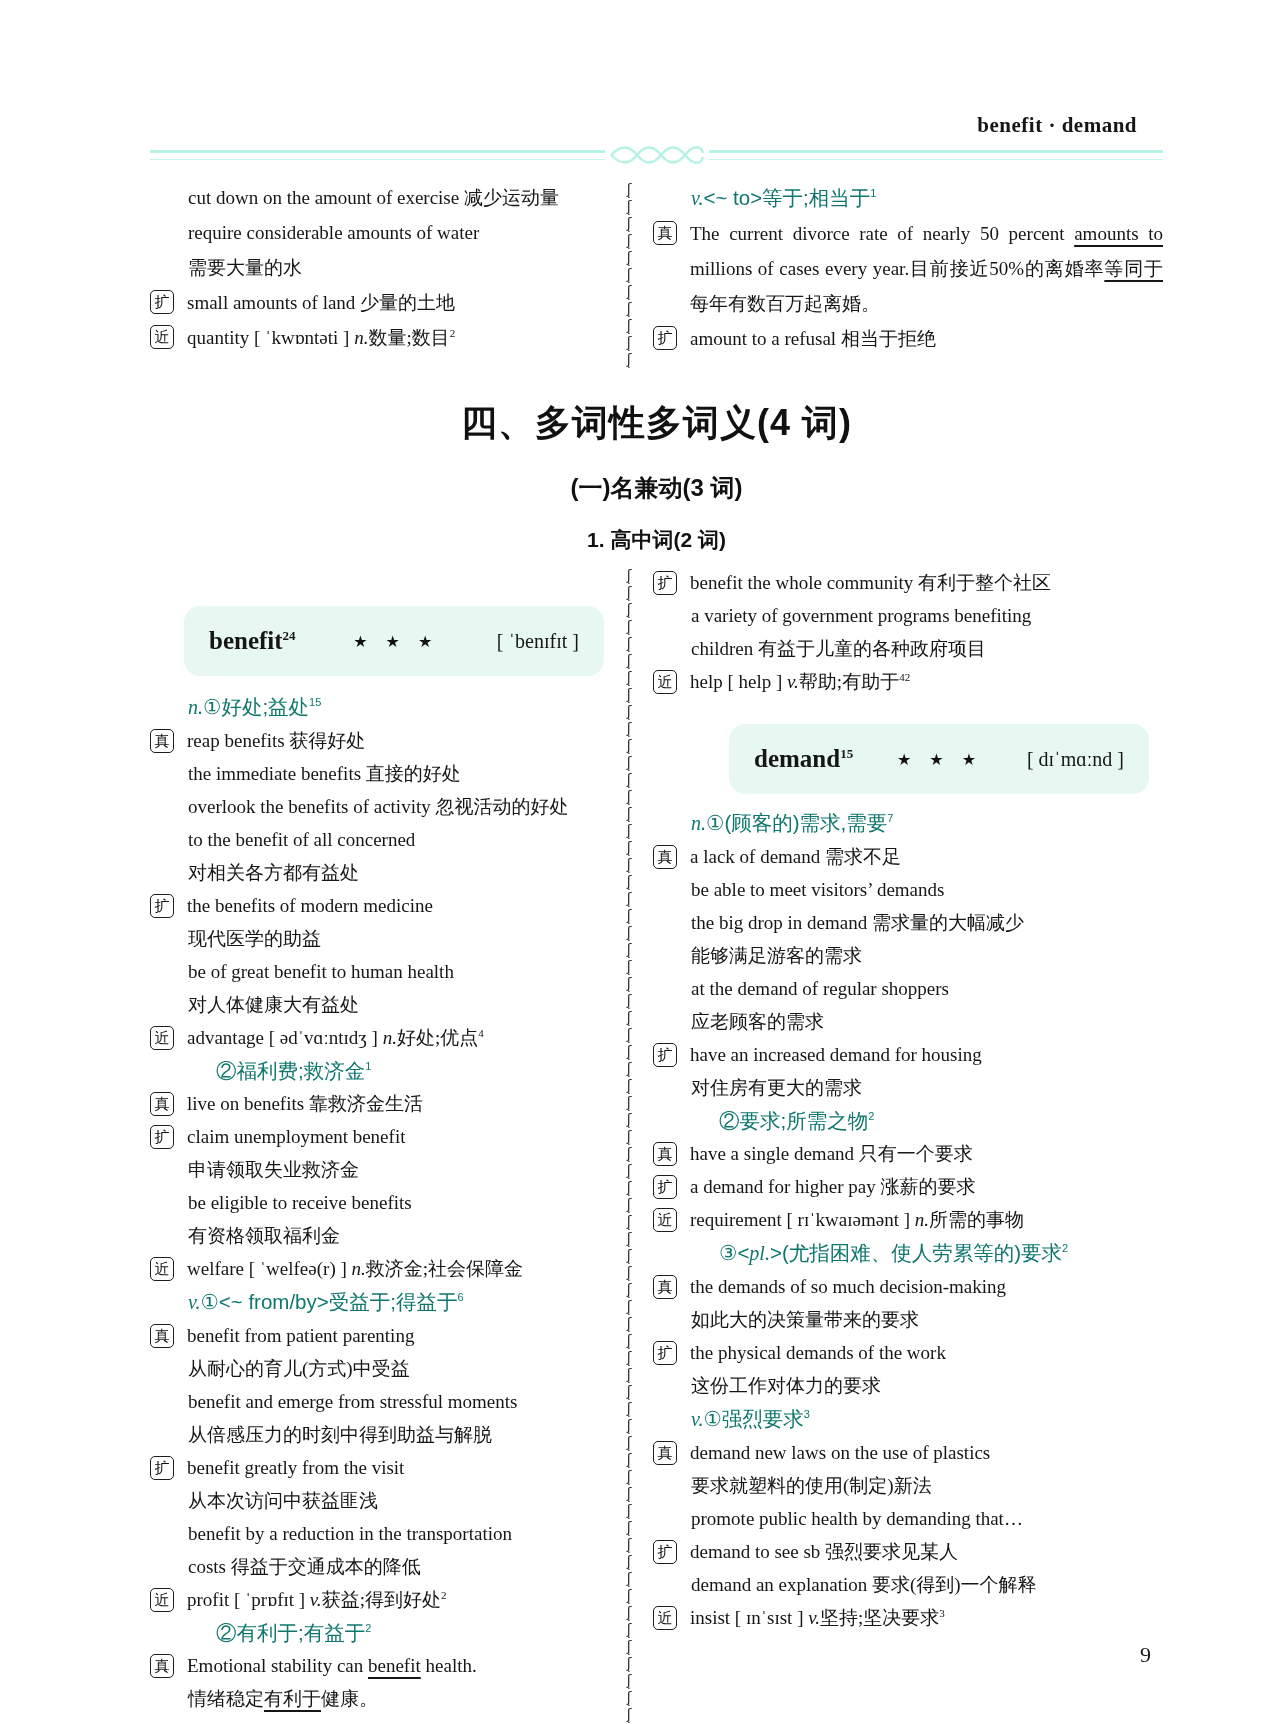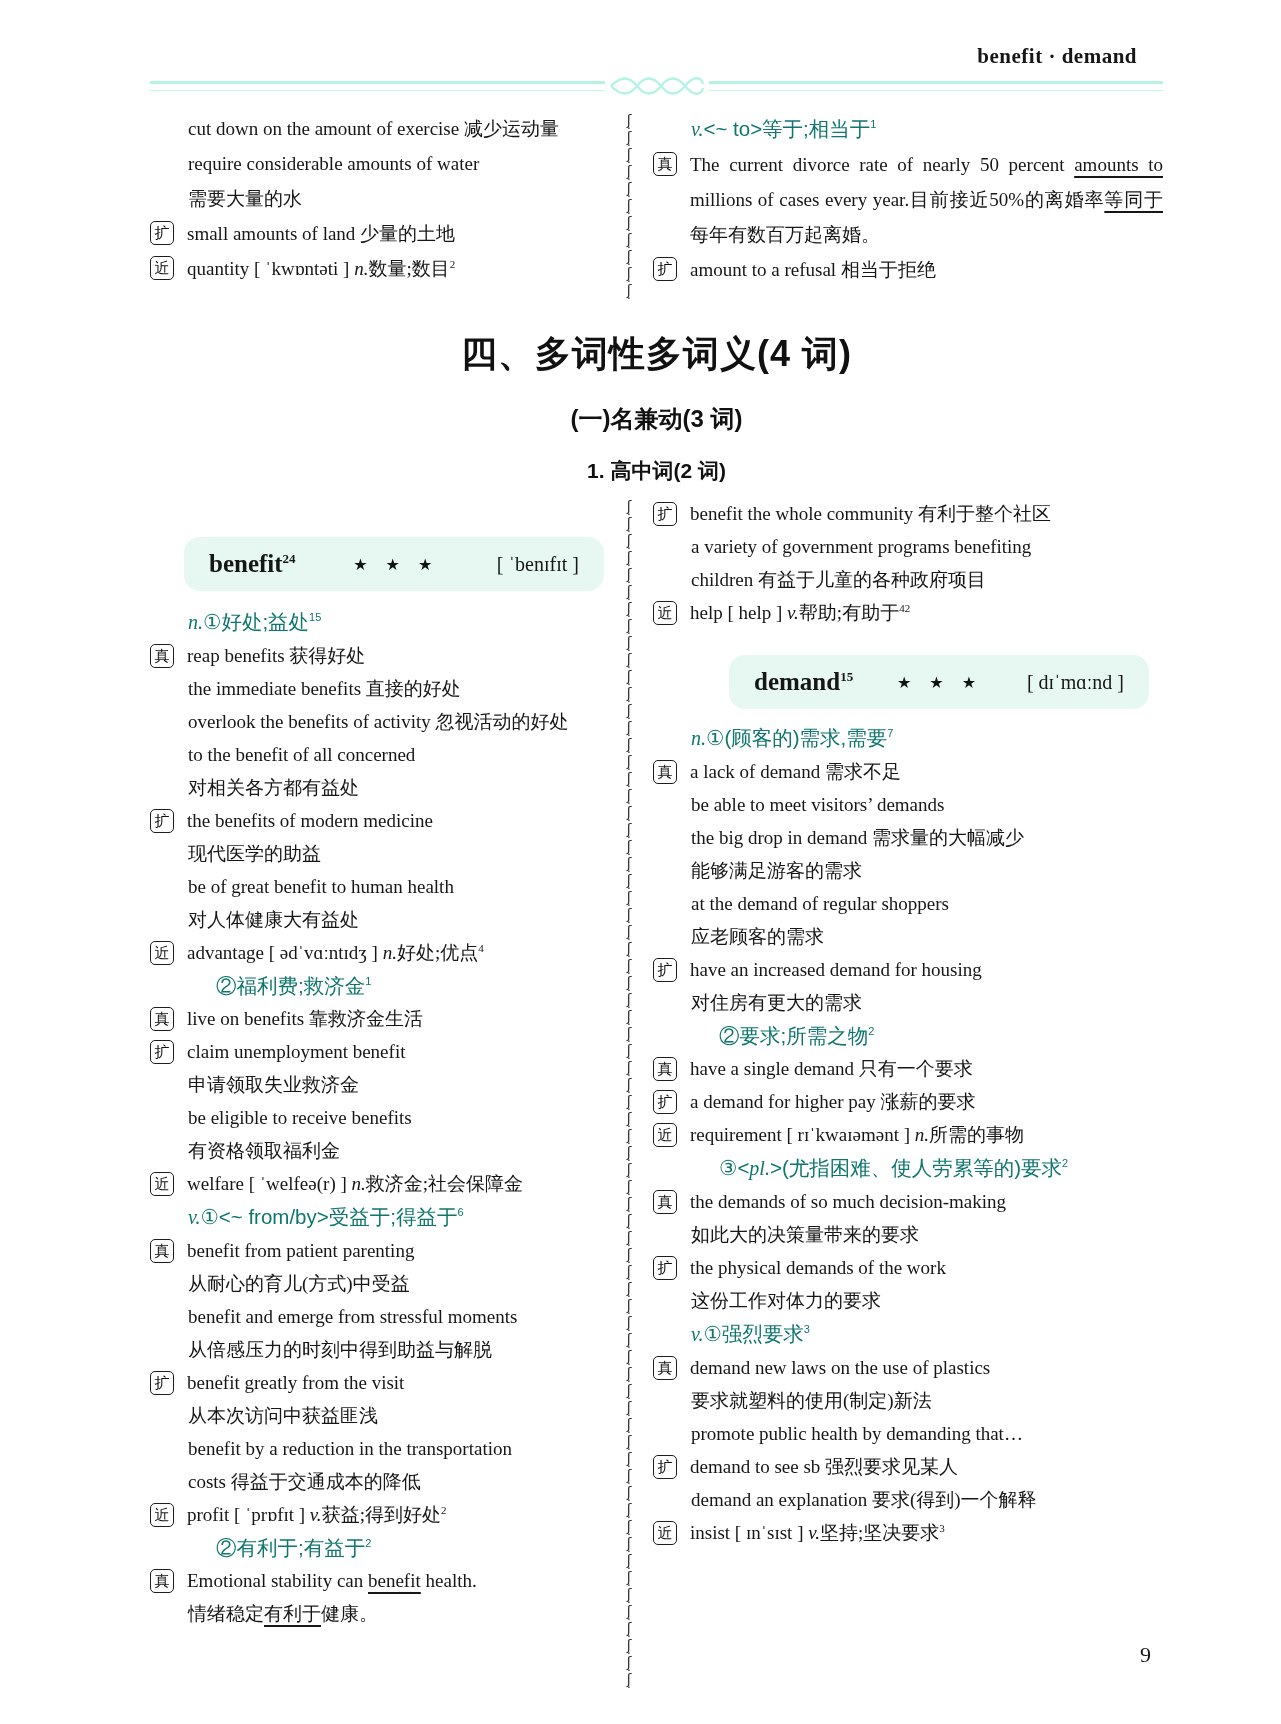--- a/index.html
+++ b/index.html
@@ -1,18 +1,18 @@
 <!DOCTYPE html>
 <html><head>
 <meta charset="utf-8">
 <style>
   html,body{margin:0;padding:0;background:#fff;}
   .page{
     position:relative; width:1281px; height:1724px; background:#ffffff;
-    box-sizing:border-box; padding:43px 118px 0 150px; overflow:hidden;
+    box-sizing:border-box; padding:112px 118px 0 150px; overflow:hidden;
     font-family:"Liberation Serif", serif; color:#161616;
   }
   
   .hdr-title{
     text-align:right; padding-right:26px; font-weight:bold; font-size:21px;
     letter-spacing:0.5px; height:26px; line-height:26px;
   }
   .hdr-rule{ display:flex; align-items:center; margin-top:6px; height:22px; }
   .rule-line{ flex:1; height:6px; border-top:3px solid #b6f2e6; border-bottom:1.5px solid #c7f5ec; }
   .ornament{ width:96px; height:22px; flex:none; margin:0 4px; }
@@ -46,21 +46,21 @@
   
   .sense{
     padding-left:38px; min-height:33px; line-height:33px;
     color:#0f766e; font-family:"Liberation Sans", sans-serif; font-size:20.5px;
   }
   .top .sense{ min-height:35px; line-height:35px; }
   .sense.ind1{ padding-left:66px; }
   .sense .it{ font-size:20px; }
   
   .wordbox{
-    height:54px; width:420px; border-radius:16px; background:#e7f7f2;
+    height:70px; width:420px; border-radius:16px; background:#e7f7f2;
     display:flex; align-items:center; justify-content:space-between;
     padding:0 25px; box-sizing:border-box;
   }
   #main-left .wordbox{ margin:40px 0 14px 34px; }
   #main-right .wordbox{ margin:26px 0 12px 76px; }
   .wordbox .w{ font-weight:bold; font-size:25px; font-family:"Liberation Serif", serif; }
   .wordbox .w sup{ font-size:13px; font-weight:bold; }
   .wordbox .stars{ font-size:16px; letter-spacing:7px; color:#111; }
   .wordbox .pron{ font-size:20px; }
   

